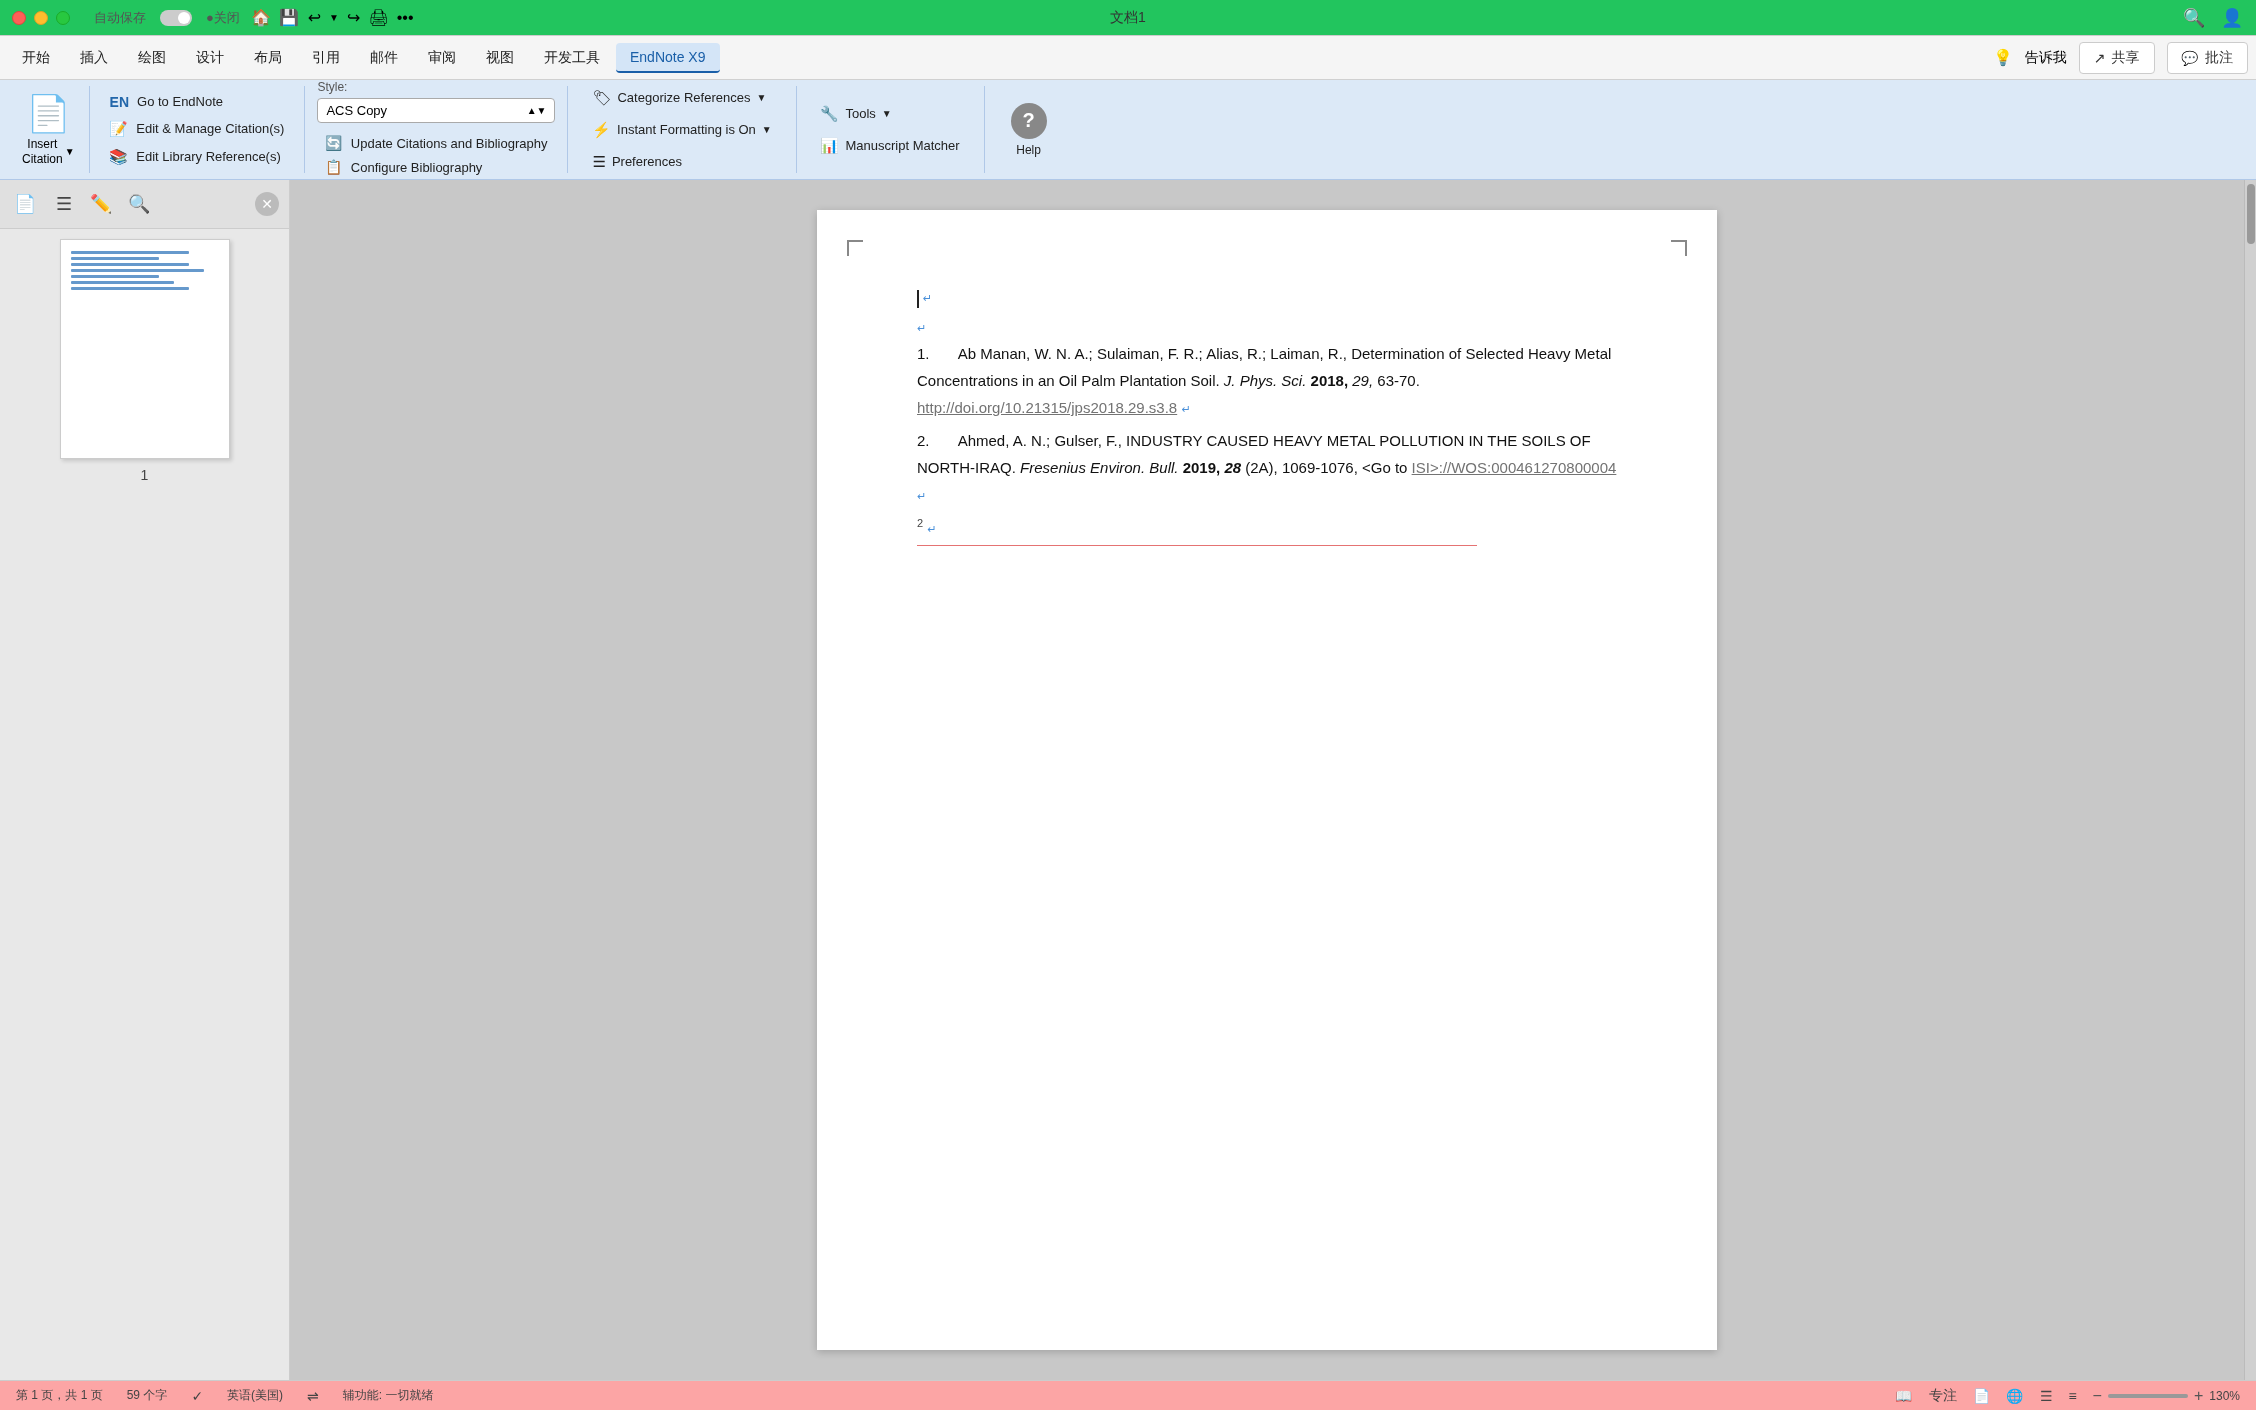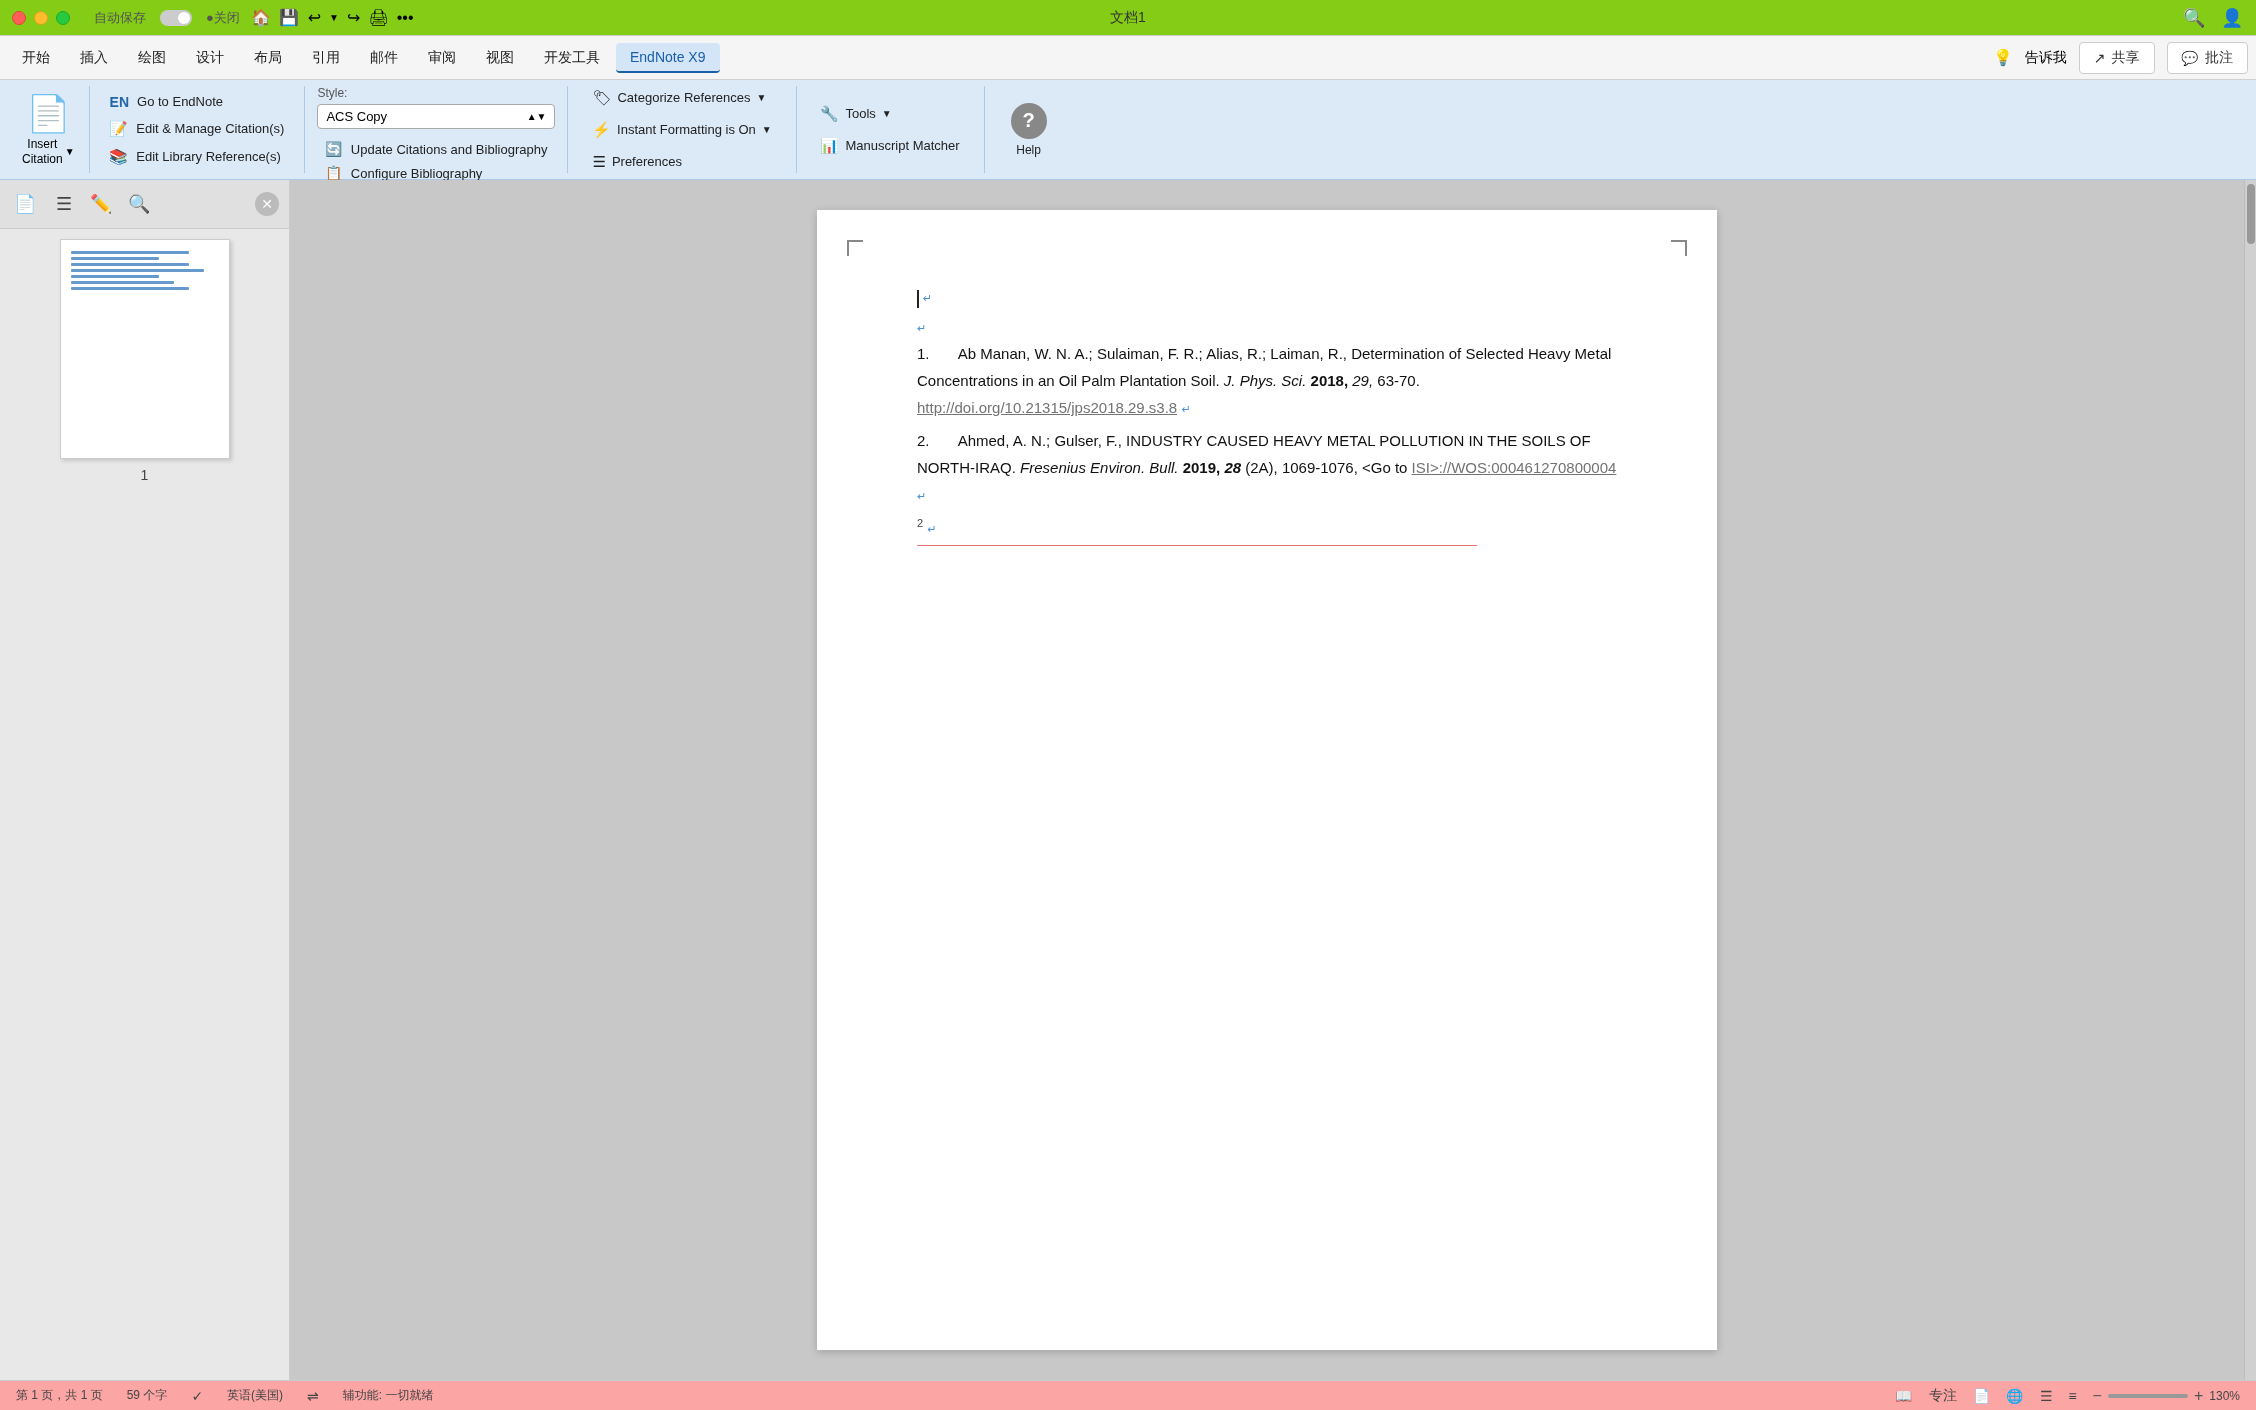--- a/index.html
+++ b/index.html
@@ -1,21 +1,21 @@
 <!DOCTYPE html>
 <html><head>
   <meta charset="utf-8">
   <style>
     * { box-sizing: border-box; margin: 0; padding: 0; }
     body { font-family: "PingFang SC", "Microsoft YaHei", "Helvetica Neue", Arial, sans-serif; background: #f0f0f0; width: 2256px; height: 1410px; overflow: hidden; font-size: 13px; }
 
     
     .titlebar {
       height: 36px;
-      background: #84cc16;
+      background: #22c55e;
       display: flex;
       align-items: center;
       padding: 0 12px;
       border-bottom: 1px solid #ccc;
       position: relative;
     }
     .titlebar-dots { display: flex; gap: 8px; align-items: center; }
     .dot { width: 14px; height: 14px; border-radius: 50%; display: inline-block; }
     .dot-red { background: #ff5f57; border: 1px solid #e0443e; }
     .dot-yellow { background: #ffbd2e; border: 1px solid #dea123; }
@@ -74,21 +74,21 @@
     .ribbon-group:last-child { border-right: none; }
 
     .ribbon-btn-small {
       display: flex; align-items: center; gap: 8px;
       cursor: pointer; padding: 4px 8px; border-radius: 4px;
       font-size: 13px; color: #222; white-space: nowrap;
     }
 
     .ribbon-col { display: flex; flex-direction: column; gap: 2px; justify-content: center; }
 
-    .style-group { display: flex; flex-direction: column; gap: 4px; padding: 0 12px; border-right: 1px solid #b0c8e8; }
+    .style-group { display: flex; flex-direction: column; gap: 4px; justify-content: center; padding: 0 12px; border-right: 1px solid #b0c8e8; }
     .style-label { font-size: 12px; color: #555; }
     .style-select {
       display: flex; align-items: center; gap: 6px;
       border: 1px solid #aaa; background: white; padding: 4px 8px;
       border-radius: 4px; font-size: 13px; cursor: pointer; min-width: 160px;
     }
 
     
     .insert-citation-btn {
       display: flex; flex-direction: column; align-items: center; justify-content: center;

